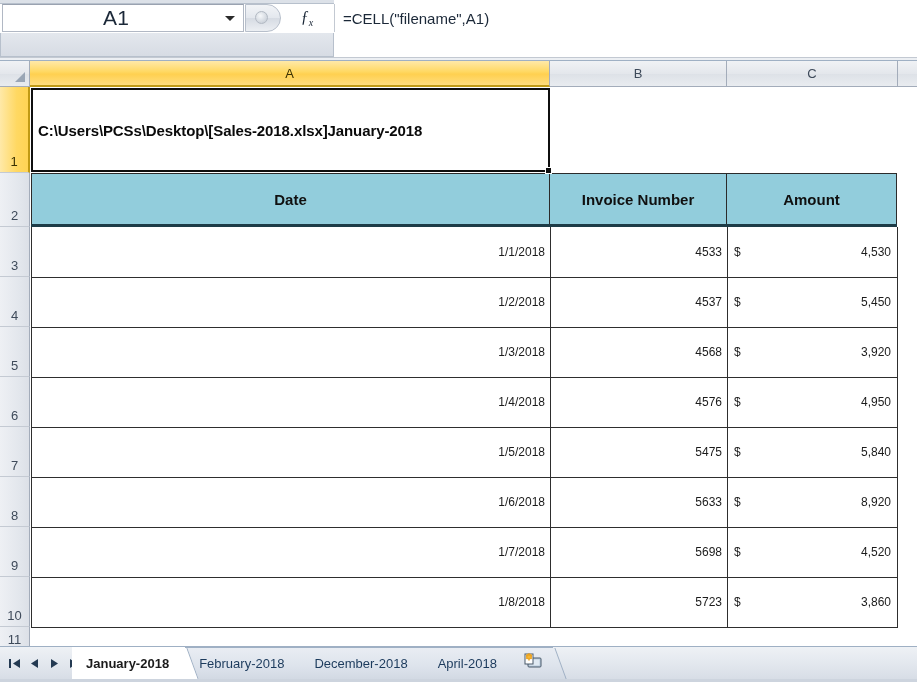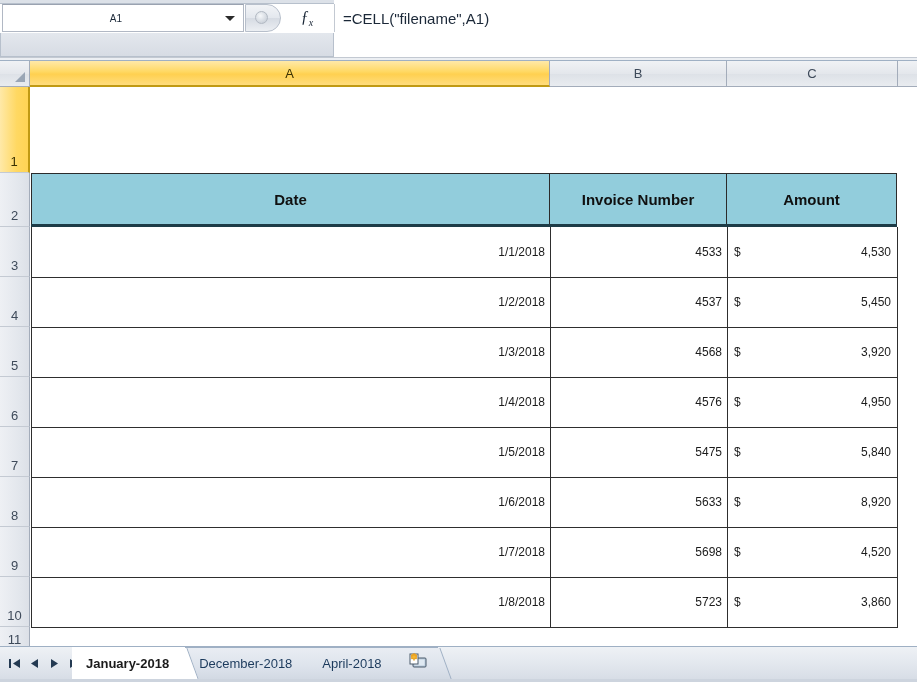--- a/index.html
+++ b/index.html
@@ -25,21 +25,21 @@
     position: absolute; left: 0; top: 4px; width: 917px; height: 30px;
   }
   #namebox {
     position: absolute; left: 2px; top: 0px; width: 242px; height: 28px;
     background: #ffffff;
     border: 1px solid #b1b8c4;
     border-top-color: #9aa2b0;
     display: flex; align-items: center; justify-content: center;
   }
   #namebox-text {
-    font-size: 10px; color: #1b2838; letter-spacing: .2px;
+    font-size: 21px; color: #1b2838; letter-spacing: .2px;
     margin-left: -14px;
   }
   #namebox-arrow {
     position: absolute; right: 8px; top: 50%; margin-top: -2px;
     width: 0; height: 0;
     border-left: 5px solid transparent;
     border-right: 5px solid transparent;
     border-top: 5px solid #2b2b2b;
   }
   #fb-splitter {
@@ -346,20 +346,24 @@
     </div>
     <div class="rowhdr" style="top:566px;height:24px;">
       <span>11</span>
     </div>
     <div class="rowhdr" style="top:590px;height:24px;">
       <span>12</span>
     </div>
 
     <div class="cell empty" style="left:550px;top:27px;width:367px;height:85px;"></div>
 
+    <div id="cell-a1">
+      <span>C:\Users\PCSs\Desktop\[Sales-2018.xlsx]January-2018</span>
+      <span id="fill-handle"></span>
+    </div>
 
     <div class="thdr" style="left:550px;width:177px;">
       <span>Invoice Number</span>
     </div>
     <div class="thdr" style="left:31px;width:519px;border-left:1px solid #2b2b2b;">
       <span>Date</span>
     </div>
     <div class="thdr" style="left:727px;width:170px;">
       <span>Amount</span>
     </div>
@@ -498,20 +502,23 @@
             <rect x="10" y="1" width="2" height="9" fill="#243a52"></rect>
           </svg>
       </span>
     </div>
 
     <div id="tabs">
       <div class="tab active">
         <span>January-2018</span>
       </div>
       <div class="tab">
+        <span>February-2018</span>
+      </div>
+      <div class="tab">
         <span>December-2018</span>
       </div>
       <div class="tab">
         <span>April-2018</span>
       </div>
       <div id="newsheet-tab">
         <span>
           <svg width="20" height="17" viewBox="0 0 20 17">
             <rect x="5" y="5" width="13" height="9" rx="1" fill="#b9cbdd" stroke="#4a5a6a" stroke-width="1"></rect>
             <rect x="6.5" y="6.5" width="10" height="6" fill="#dfe9f2"></rect>

